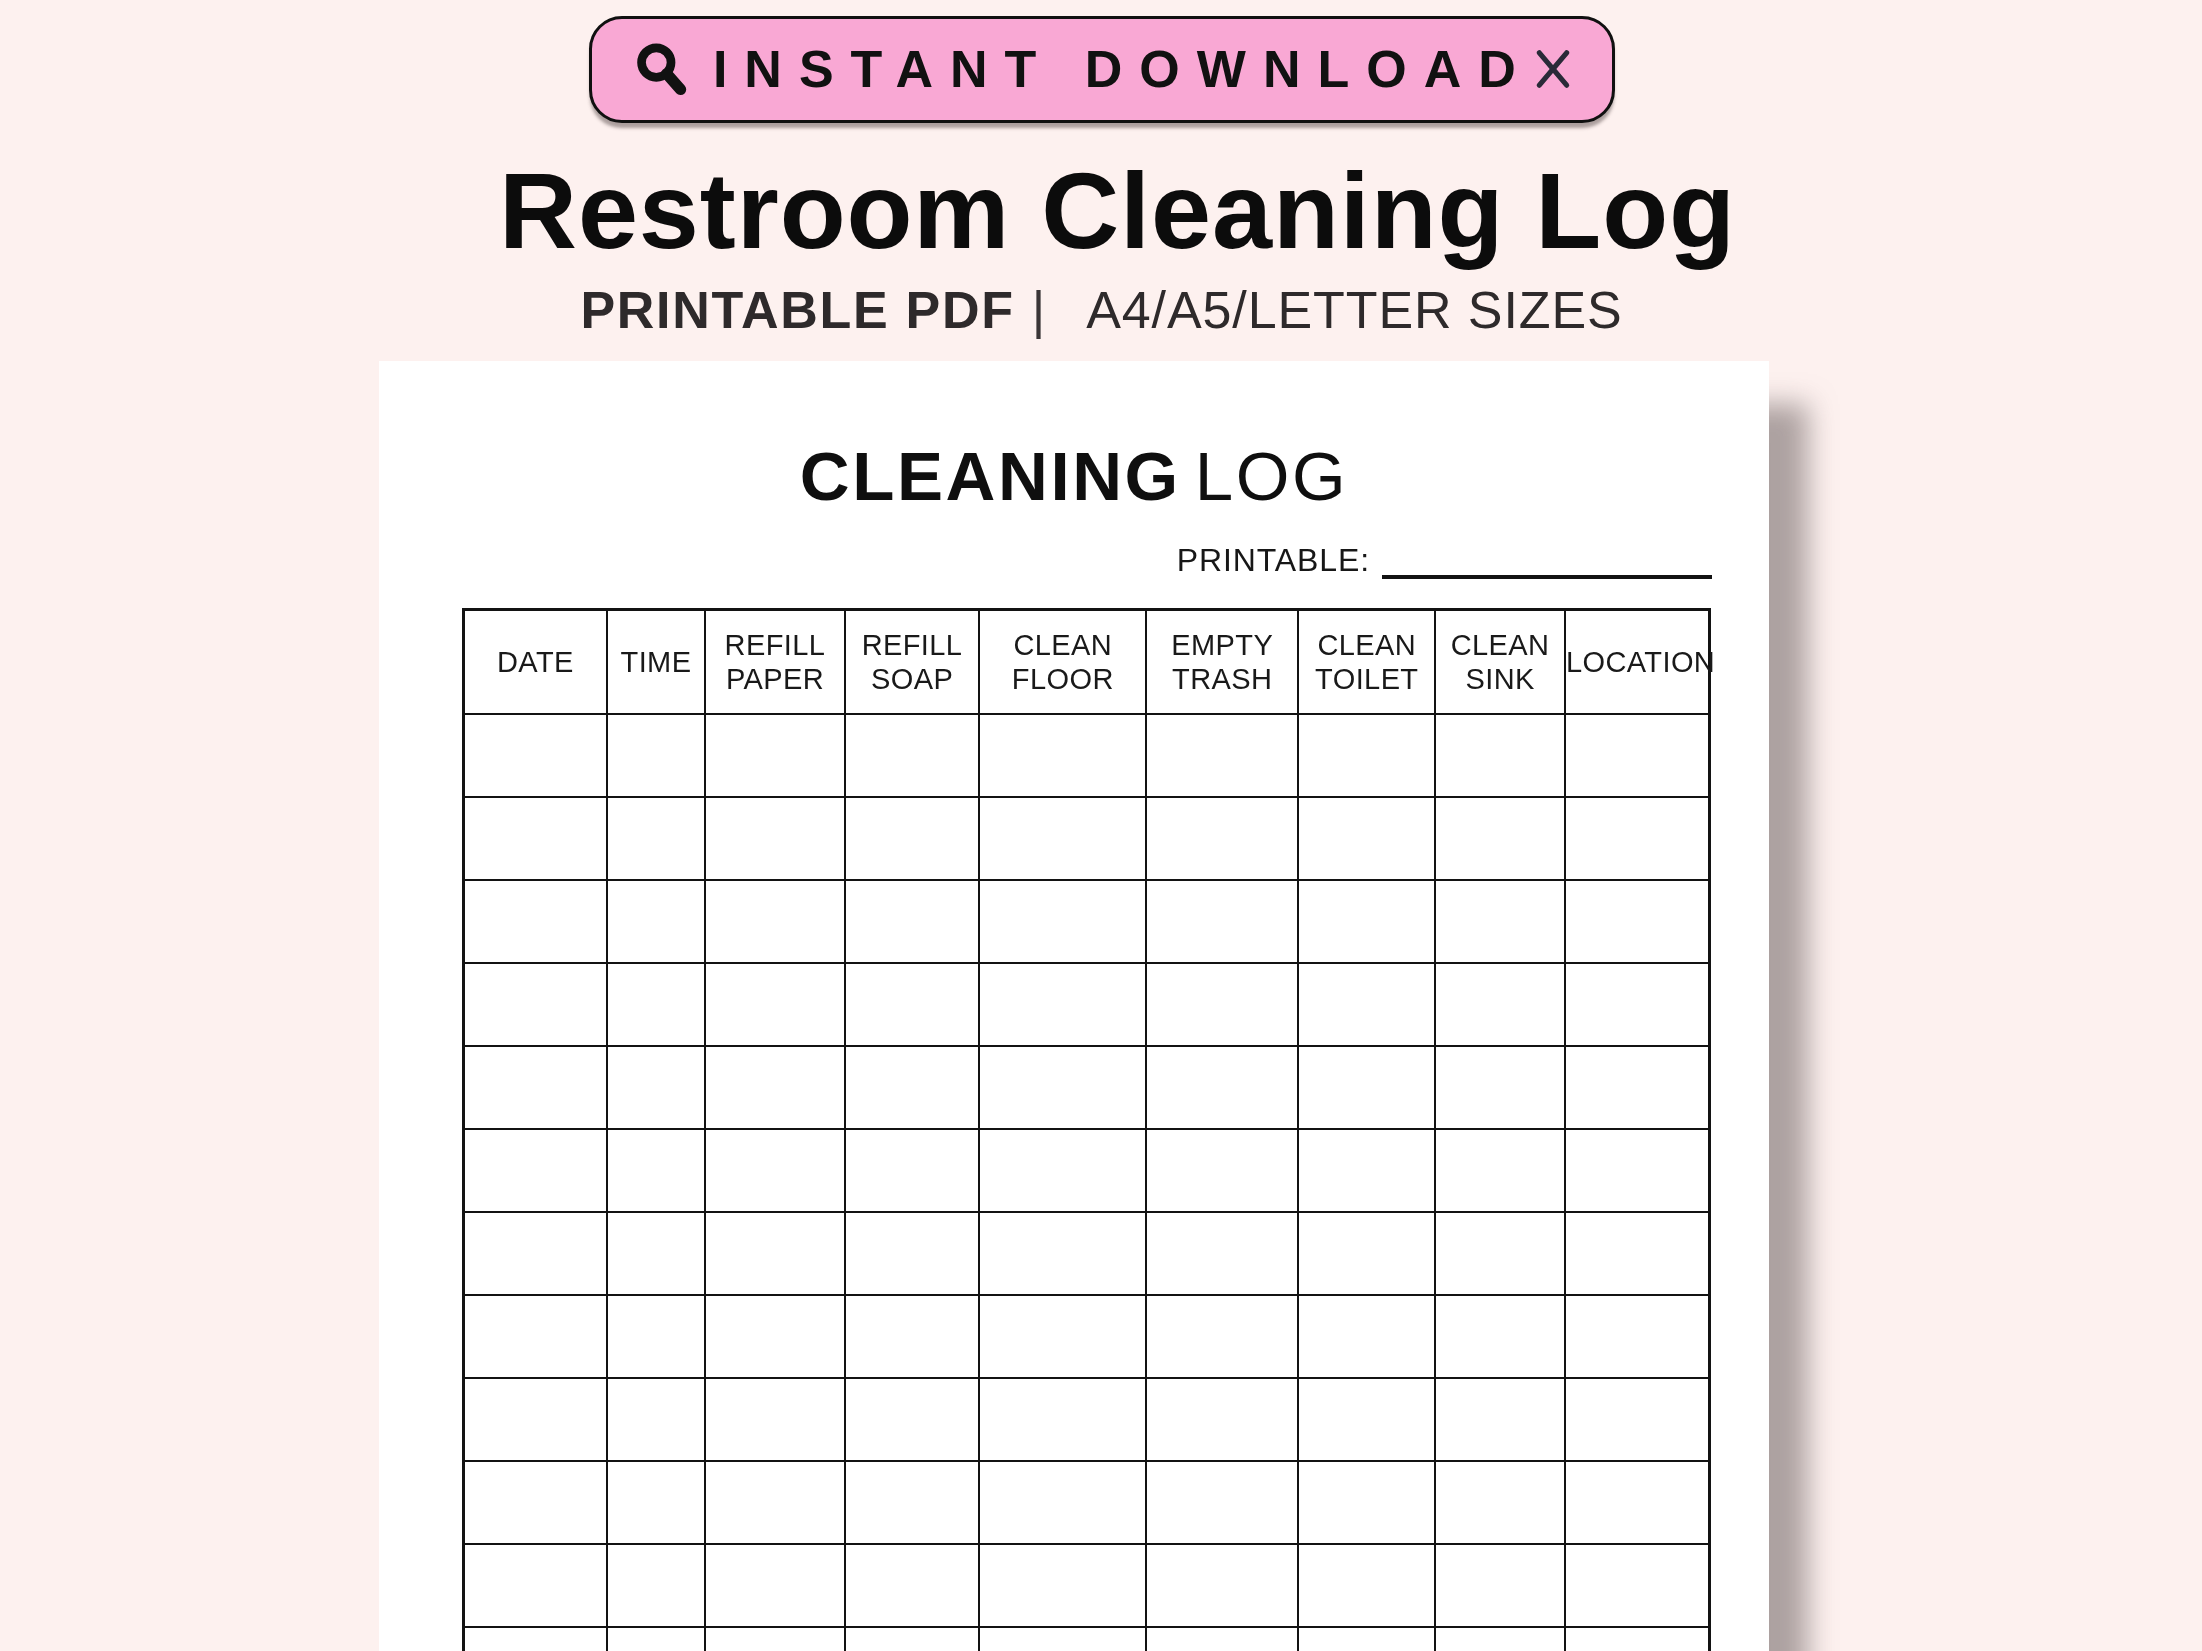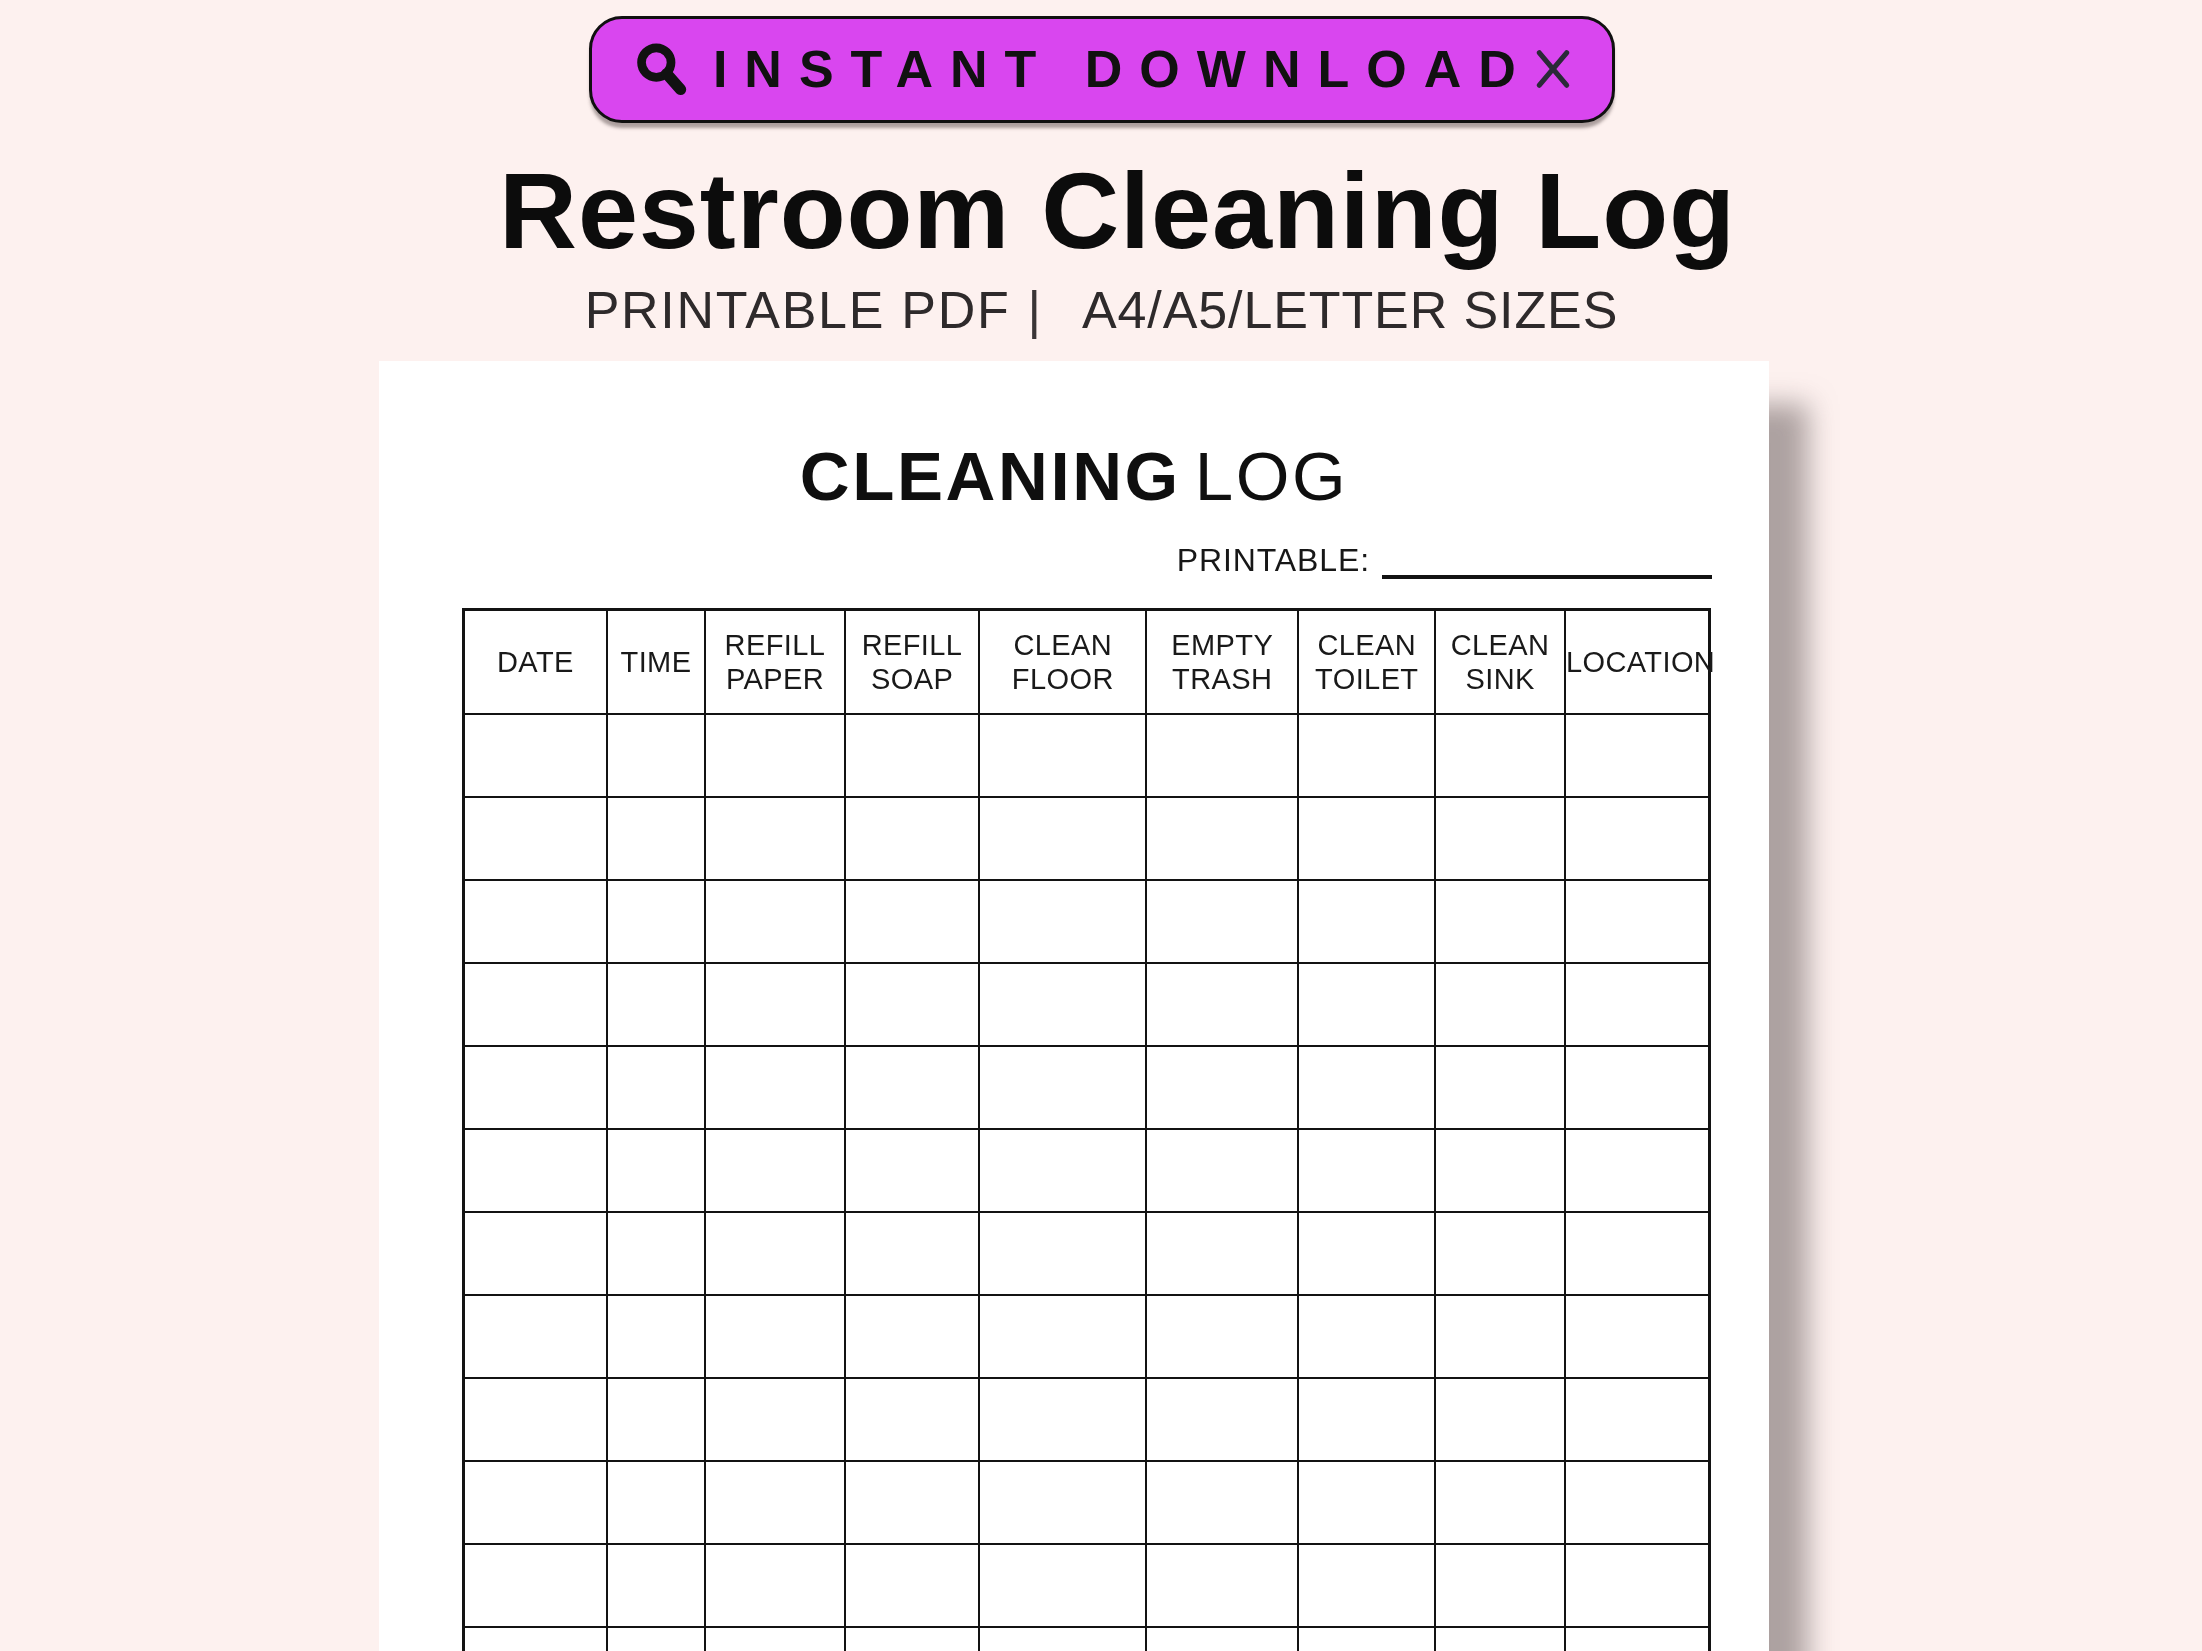--- a/index.html
+++ b/index.html
@@ -18,21 +18,21 @@
 
   
   .badge {
     position: absolute;
     top: 15.5px;
     left: 50%;
     transform: translateX(-50%);
     width: 1026px;
     height: 107px;
     box-sizing: border-box;
-    background: #d946ef;
+    background: #f9a8d4;
     border: 3.4px solid #101010;
     border-radius: 33px;
     display: flex;
     align-items: center;
     justify-content: space-between;
     padding: 0 40px;
     box-shadow: 0 6px 3.4px -1.7px rgba(70, 58, 58, 0.45);
   }
   .badge-label {
     font-size: 52px;
@@ -59,21 +59,21 @@
   .hero-subtitle {
     position: absolute;
     top: 280px;
     left: 0;
     width: 100%;
     text-align: center;
     font-size: 52px;
     color: #2e2a2b;
     white-space: nowrap;
   }
-  .sub-bold { font-weight: normal; letter-spacing: 1.7px; }
+  .sub-bold { font-weight: bold; letter-spacing: 1.7px; }
   .sub-sep  { font-weight: normal; color: #3a3536; margin: 0 17px; }
   .sub-rest { font-weight: normal; letter-spacing: 0.9px; margin-left: 24px; }
 
   
   .paper {
     position: absolute;
     left: 379px;
     top: 361px;
     width: 1390px;
     height: 1359px;

